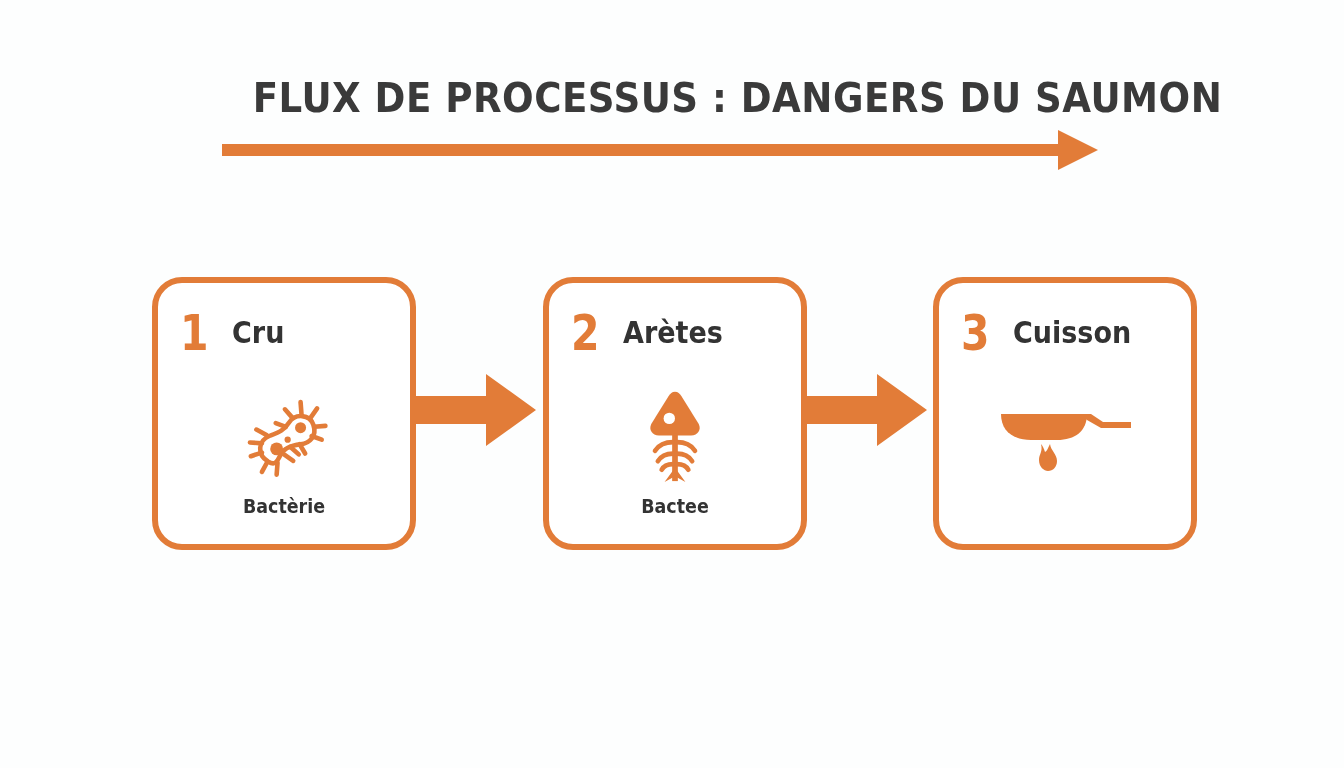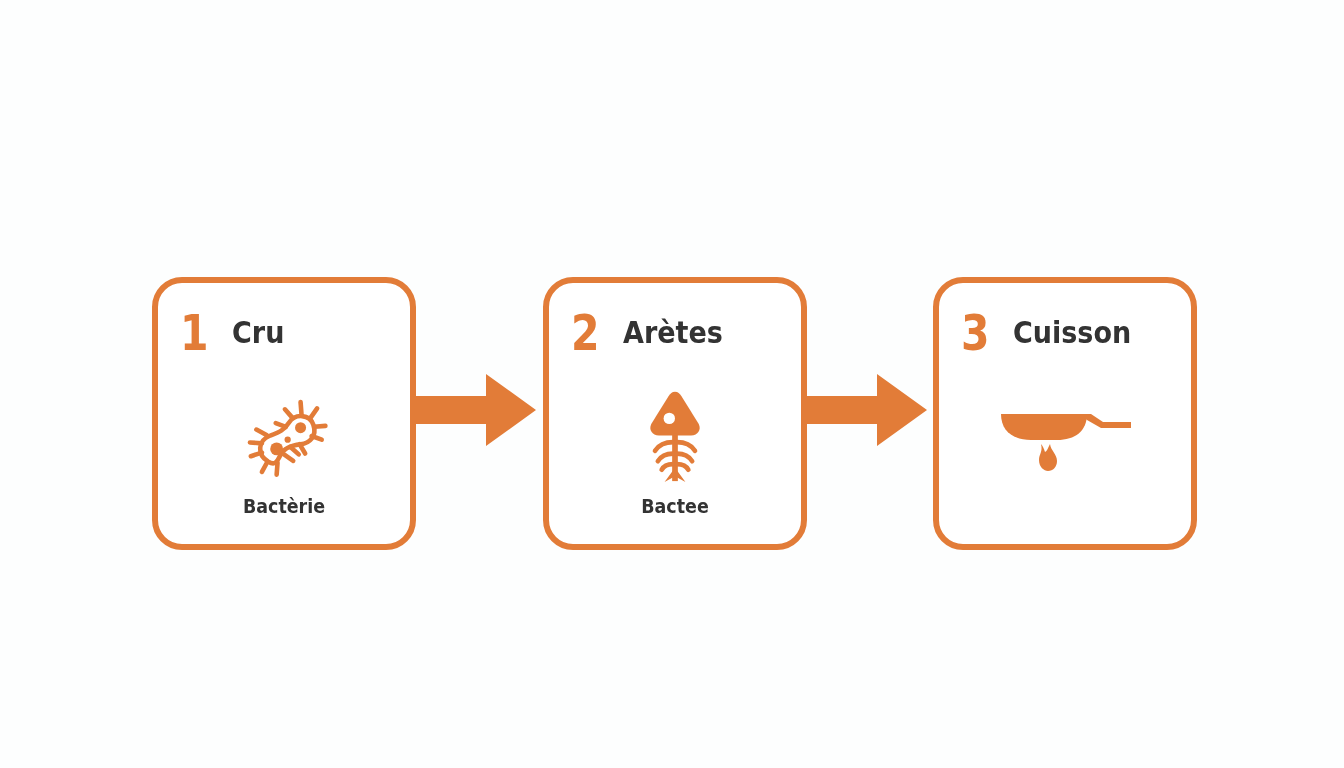--- a/index.html
+++ b/index.html
@@ -123,20 +123,26 @@
     height: 72px;
   }
   #connector-1 { left: 416px; }
   #connector-2 { left: 807px; }
 </style>
 </head>
 <body>
 
 <div class="canvas">
 
+  <div class="title-block">
+    <div class="title-text">FLUX DE PROCESSUS : DANGERS DU SAUMON</div>
+    <svg class="title-arrow" viewBox="0 0 876 40">
+      <path d="M0 14 L836 14 L836 0 L876 20 L836 40 L836 26 L0 26 Z" fill="#E27C38"></path>
+    </svg>
+  </div>
 
   <div class="card" id="card-1">
     <div class="card-head">
       <div class="card-number">1</div>
       <div class="card-title">Cru</div>
     </div>
     <div class="card-icon">
       <svg width="92" height="92" viewBox="0 0 100 100">
         <g fill="none" stroke="#E27C38" stroke-width="5" stroke-linecap="round">
 

